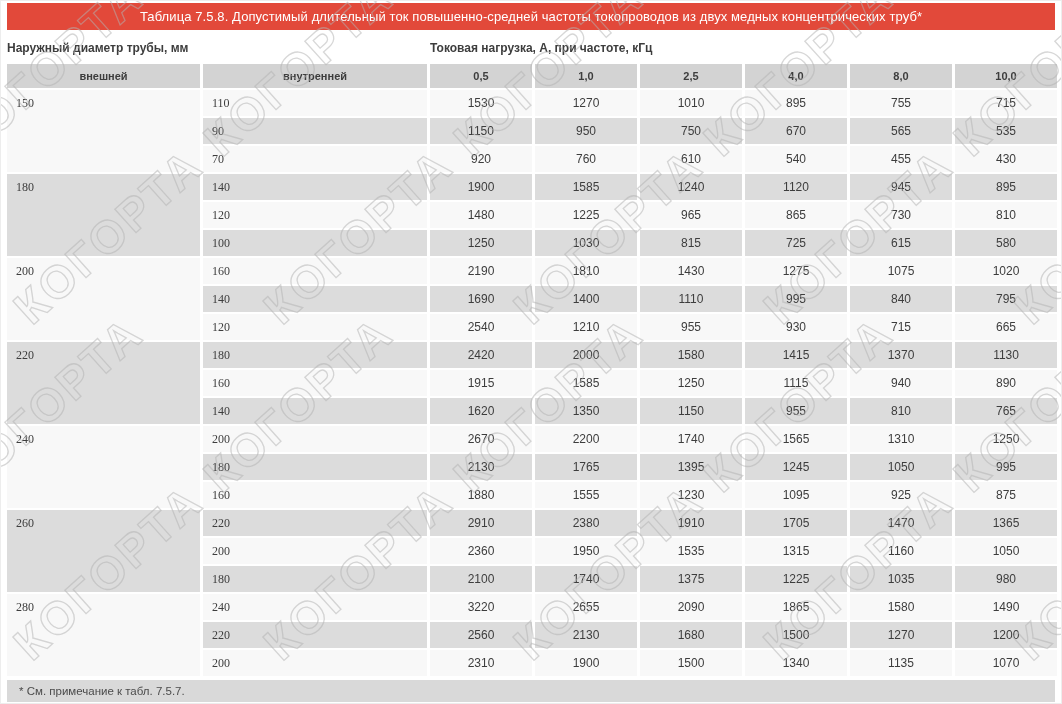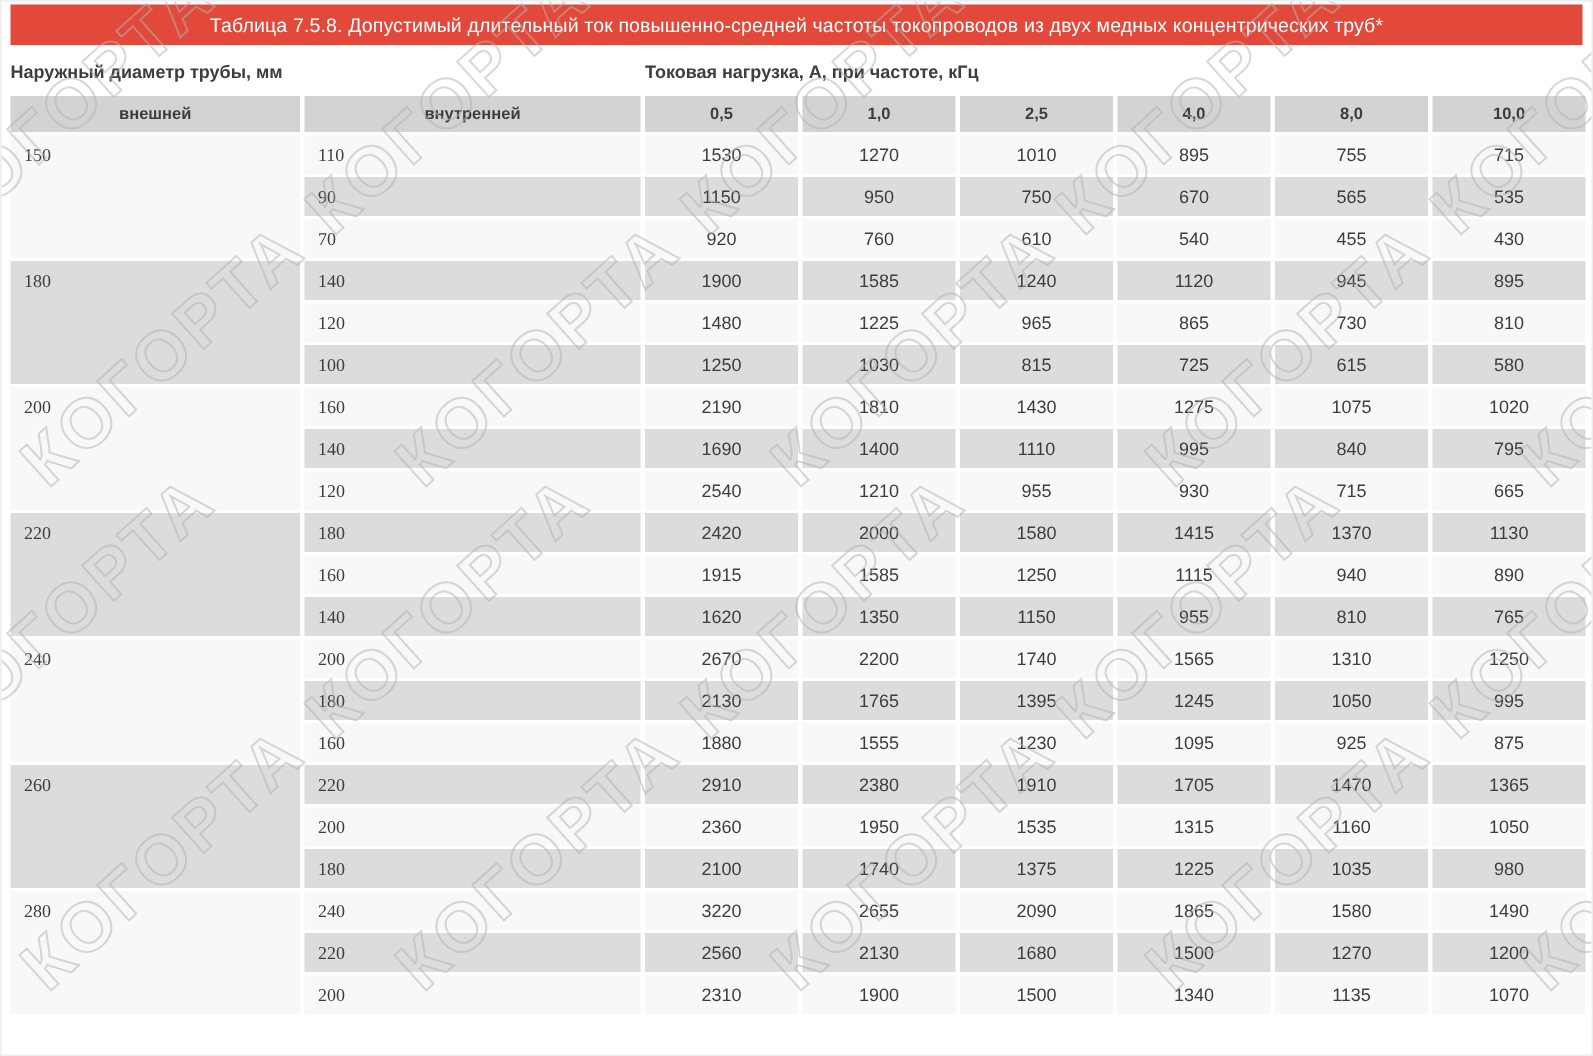--- a/index.html
+++ b/index.html
@@ -278,20 +278,23 @@
           <td class="light">2310</td>
           <td class="light">1900</td>
           <td class="light">1500</td>
           <td class="light">1340</td>
           <td class="light">1135</td>
           <td class="light">1070</td>
         </tr>
       </tbody>
   </table>
 
+  <div class="footnote-bar">
+    <span>* См. примечание к табл. 7.5.7.</span>
+  </div>
 
   <div class="watermark-layer" id="watermarks">
       <span class="wm" style="left: -70px; top: 40px;">КОГОРТА</span>
       <span class="wm" style="left: 180px; top: 40px;">КОГОРТА</span>
       <span class="wm" style="left: 430px; top: 40px;">КОГОРТА</span>
       <span class="wm" style="left: 680px; top: 40px;">КОГОРТА</span>
       <span class="wm" style="left: 930px; top: 40px;">КОГОРТА</span>
       <span class="wm" style="left: -10px; top: 208px;">КОГОРТА</span>
       <span class="wm" style="left: 240px; top: 208px;">КОГОРТА</span>
       <span class="wm" style="left: 490px; top: 208px;">КОГОРТА</span>

